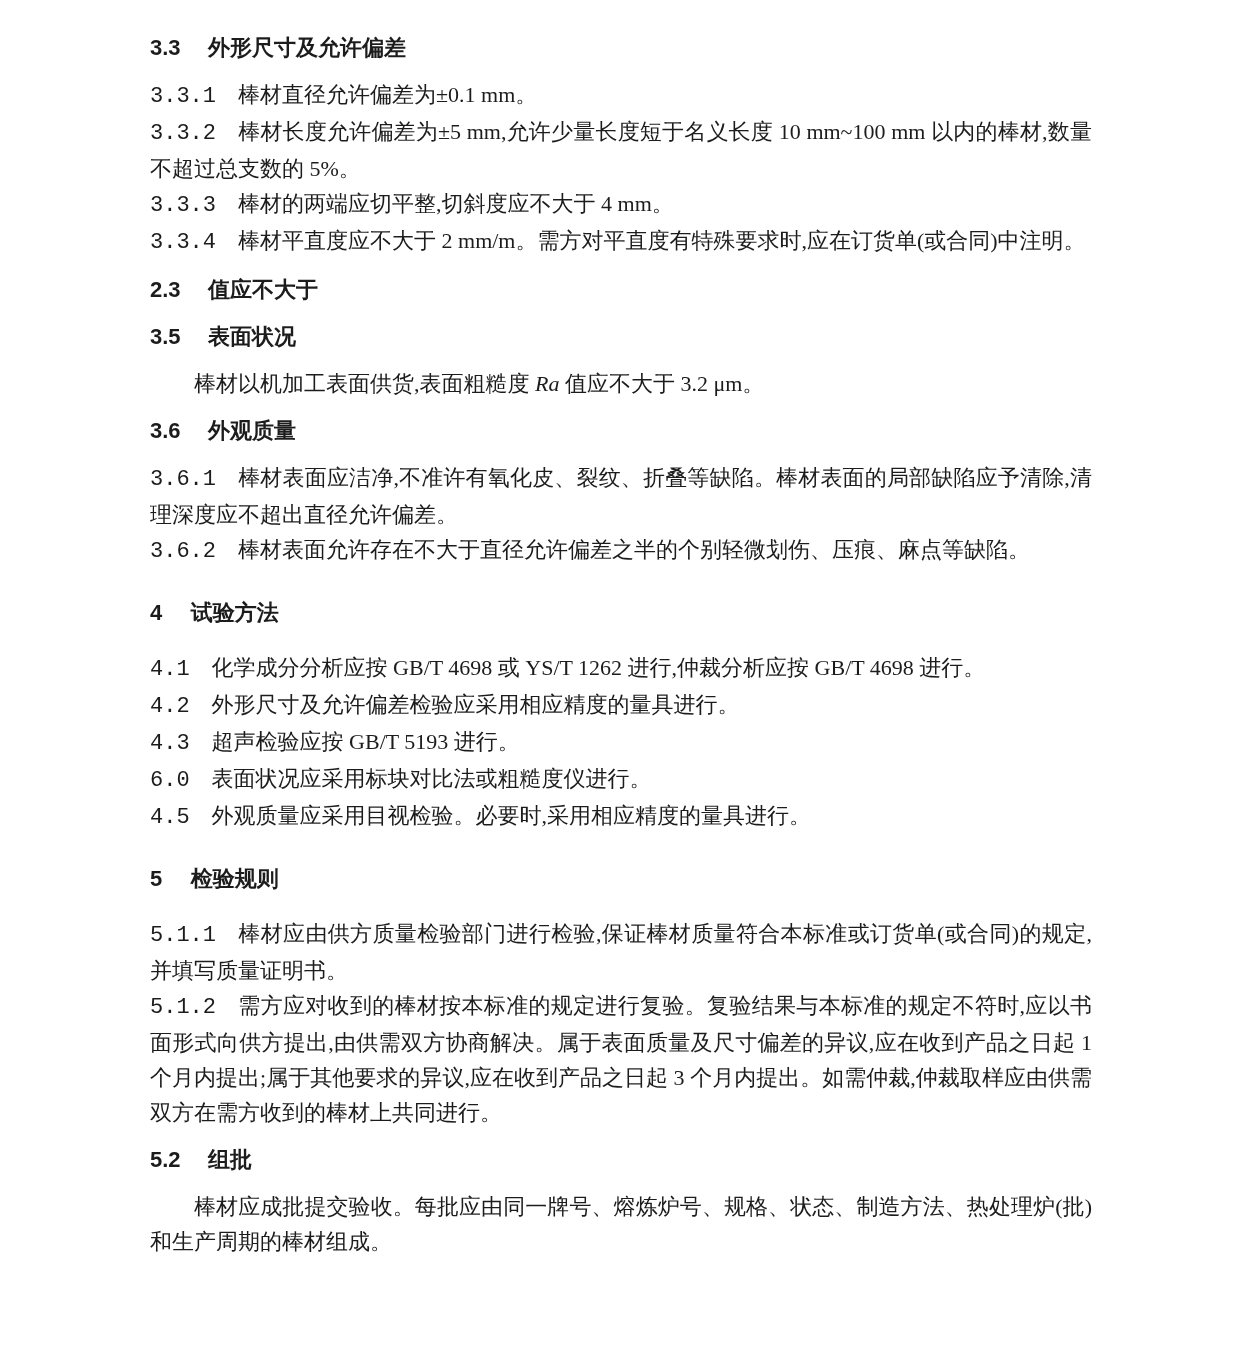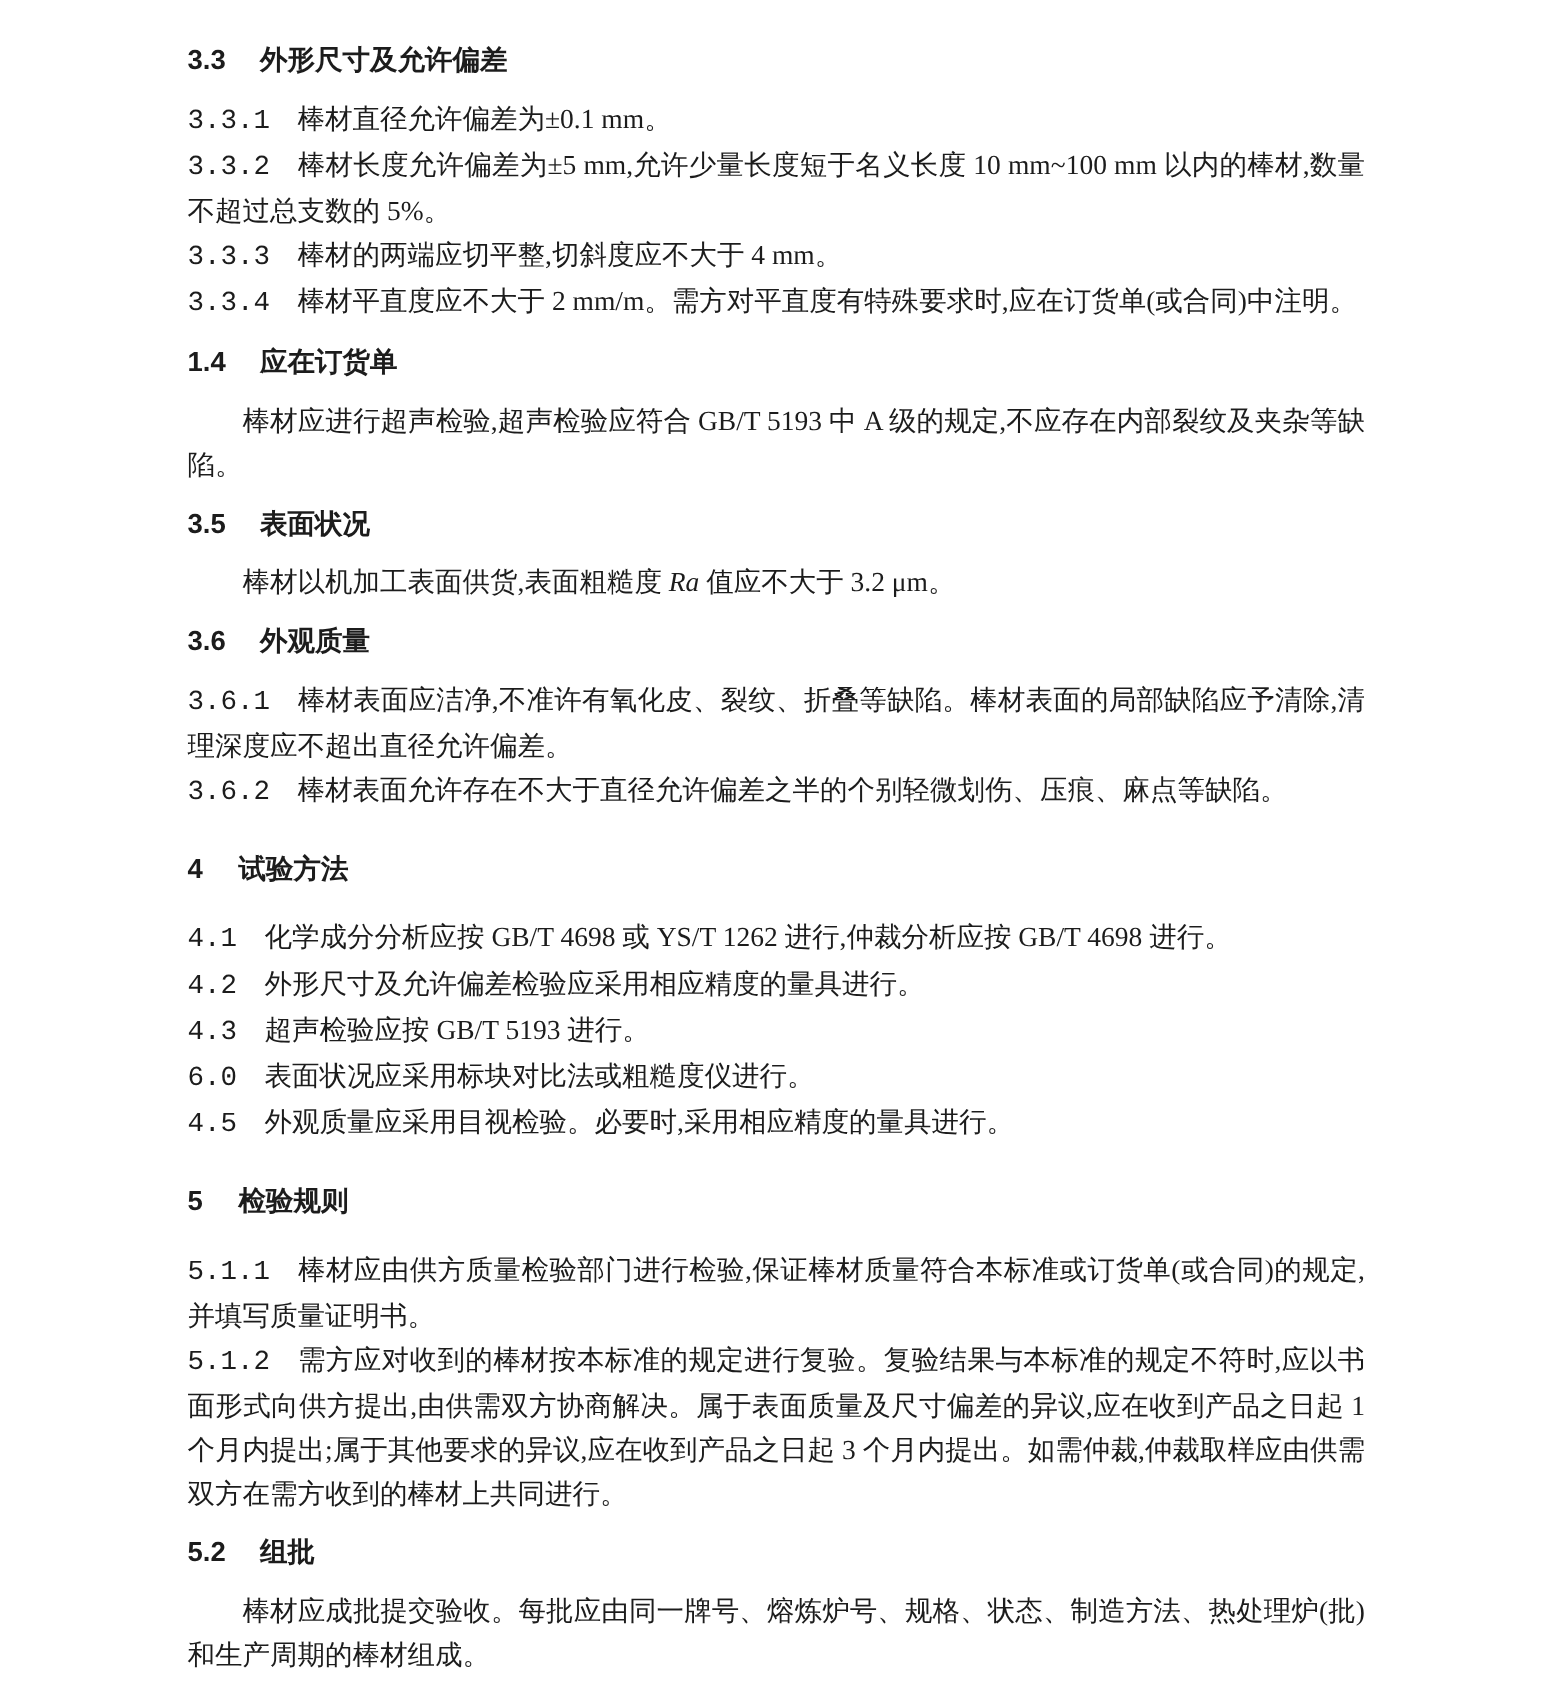--- a/index.html
+++ b/index.html
@@ -74,23 +74,22 @@
   <h3 class="h-clause"><span class="num">3.3</span><span>外形尺寸及允许偏差</span></h3>
 
   <p class="clause"><span class="num">3.3.1</span><span>棒材直径允许偏差为±0.1 mm。</span></p>
 
   <p class="clause"><span class="num">3.3.2</span><span>棒材长度允许偏差为±5 mm,允许少量长度短于名义长度 10 mm~100 mm 以内的棒材,数量不超过总支数的 5%。</span></p>
 
   <p class="clause"><span class="num">3.3.3</span><span>棒材的两端应切平整,切斜度应不大于 4 mm。</span></p>
 
   <p class="clause"><span class="num">3.3.4</span><span>棒材平直度应不大于 2 mm/m。需方对平直度有特殊要求时,应在订货单(或合同)中注明。</span></p>
 
-  <h3 class="h-clause"><span class="num">1.4</span><span>应在订货单</span></h3>
+  <h3 class="h-clause"><span class="num">2.3</span><span>值应不大于</span></h3>
 
-  <p class="para"><span>棒材应进行超声检验,超声检验应符合 GB/T 5193 中 A 级的规定,不应存在内部裂纹及夹杂等缺陷。</span></p>
 
   <h3 class="h-clause"><span class="num">3.5</span><span>表面状况</span></h3>
 
   <p class="para"><span>棒材以机加工表面供货,表面粗糙度 </span><i>Ra</i><span> 值应不大于 3.2 μm。</span></p>
 
   <h3 class="h-clause"><span class="num">3.6</span><span>外观质量</span></h3>
 
   <p class="clause"><span class="num">3.6.1</span><span>棒材表面应洁净,不准许有氧化皮、裂纹、折叠等缺陷。棒材表面的局部缺陷应予清除,清理深度应不超出直径允许偏差。</span></p>
 
   <p class="clause"><span class="num">3.6.2</span><span>棒材表面允许存在不大于直径允许偏差之半的个别轻微划伤、压痕、麻点等缺陷。</span></p>

